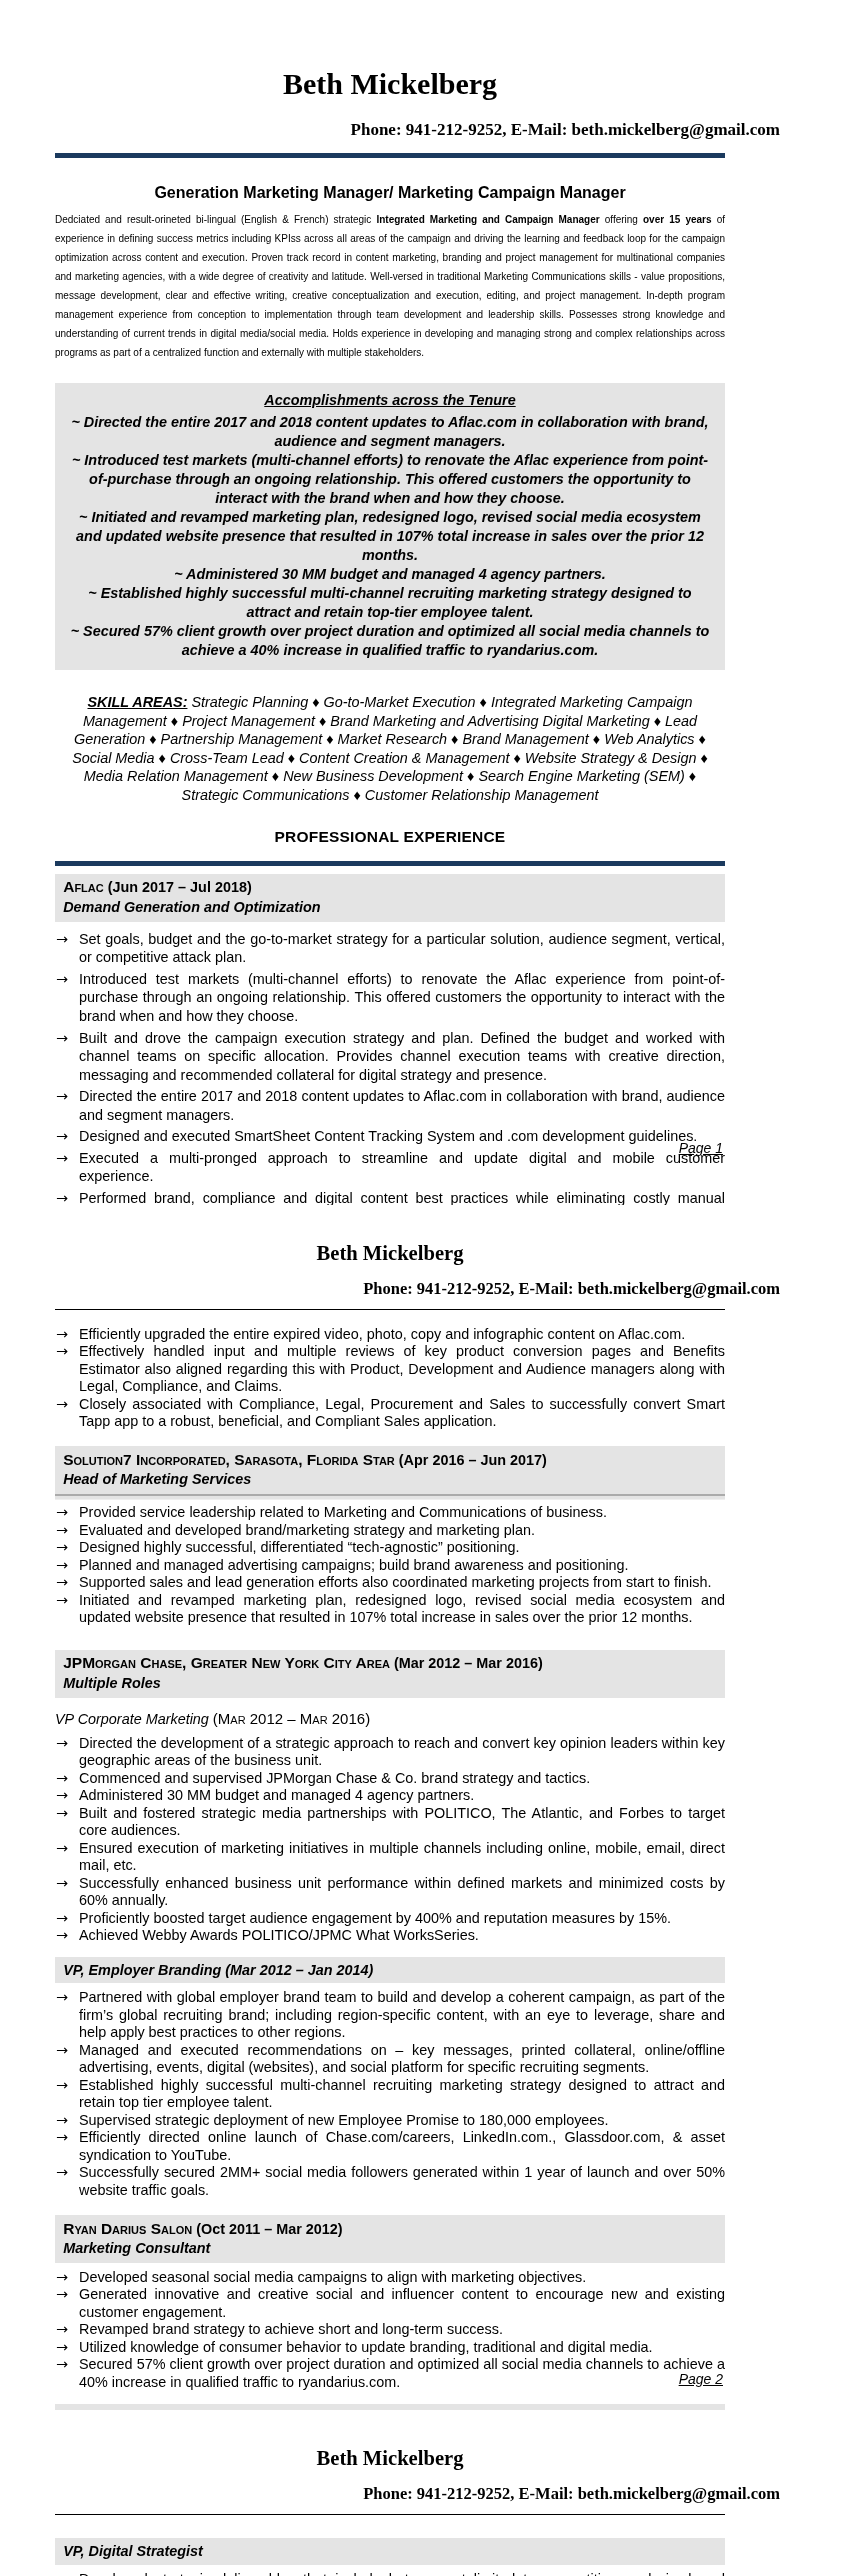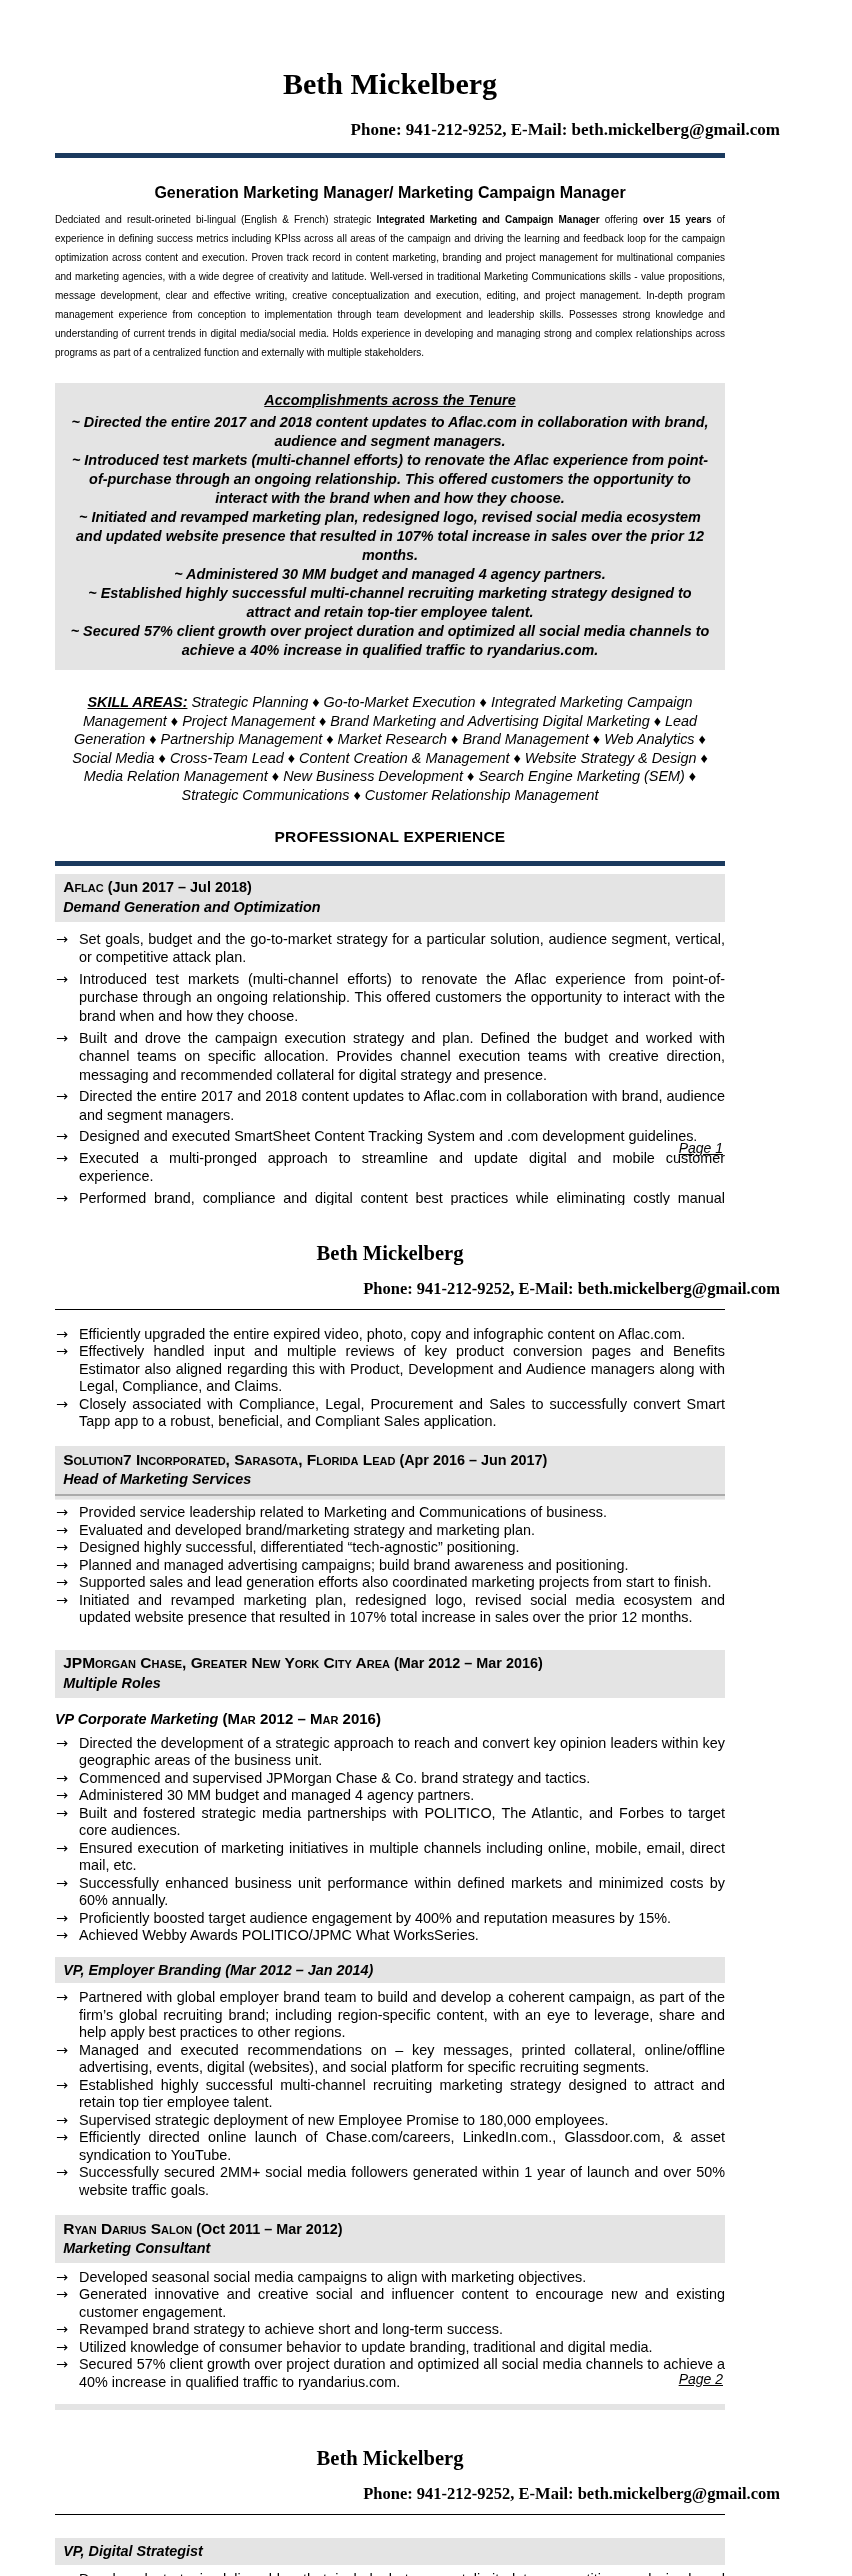--- a/index.html
+++ b/index.html
@@ -36,21 +36,21 @@
   .rule-after-head{margin-top:14.4px;}
 
   
   .jobbox{background:var(--boxbg);margin:8.2px var(--mx) 0;padding:4.6px 8.2px 5.7px;font-size:14.4px;line-height:18px;}
   .jobbox .co,.jobbar .co{font-weight:bold;font-variant:small-caps;font-size:15.5px;}
   .jobbox .dates,.jobbar .dates{font-weight:bold;}
   .jobbox .role{font-weight:bold;font-style:italic;margin-top:1.5px;}
   .jobbox.divider{border-bottom:2.1px solid var(--boxline);box-shadow:0 3.6px 0 0 var(--boxbg);}
   .jobbar{background:var(--boxbg);margin:12.4px var(--mx) 0;padding:4.1px 8.2px;font-size:14.4px;line-height:18px;}
   .jobbar.italic-bar{font-weight:bold;font-style:italic;}
-  .subhead{margin:12.4px var(--mx) 0;font-weight:bold;font-size:14.4px;line-height:17.5px;}
+  .subhead{margin:12.4px var(--mx) 0;font-weight:normal;font-size:14.4px;line-height:17.5px;}
   .subhead .nm{font-style:italic;}
   .subhead .dt{font-variant:small-caps;font-size:15px;}
 
   
   .bullets{margin:8.2px var(--mx) 0;}
   .bullet{position:relative;padding-left:24px;text-align:justify;font-size:14.4px;line-height:18.5px;margin-bottom:3.1px;}
   .bullets.tight .bullet{line-height:17.5px;margin-bottom:0;}
   .bullet .arrow{position:absolute;left:1px;top:0;font-family:"DejaVu Sans",sans-serif;}
 
   .page-num{position:absolute;right:57px;font-style:italic;font-size:14px;text-decoration:underline;}
@@ -166,21 +166,21 @@
         </div>
 
         <div class="bullet">
           <span class="arrow">→</span>
           <span class="bt">Closely associated with Compliance, Legal, Procurement and Sales to successfully convert Smart Tapp app to a robust, beneficial, and Compliant Sales application.</span>
         </div>
       </div>
 
     <div class="jobbox divider mt-md">
       <div class="jl1">
-        <span class="co">Solution7 Incorporated, Sarasota, Florida Lead</span>
+        <span class="co">Solution7 Incorporated, Sarasota, Florida Star</span>
         <span class="dates">(Apr 2016 – Jun 2017)</span>
       </div>
       <div class="role">Head of Marketing Services</div>
     </div>
 
     <div class="bullets tight">
 
         <div class="bullet">
           <span class="arrow">→</span>
           <span class="bt">Provided service leadership related to Marketing and Communications of business.</span>

